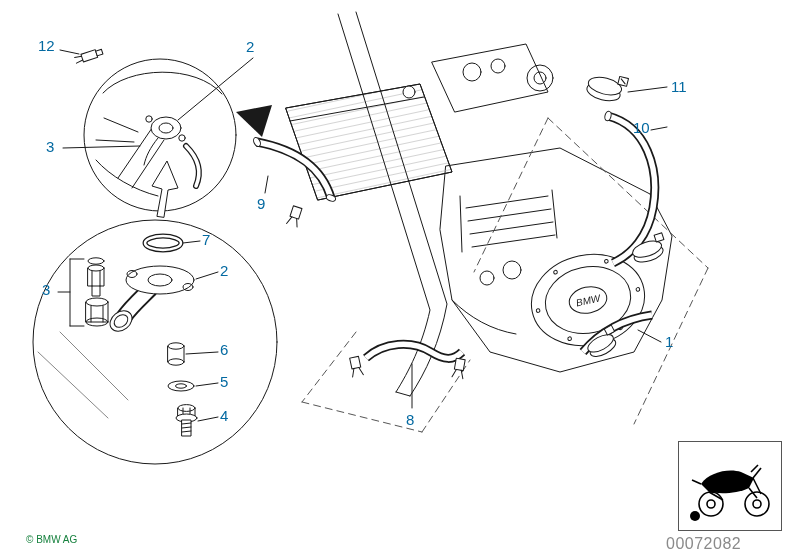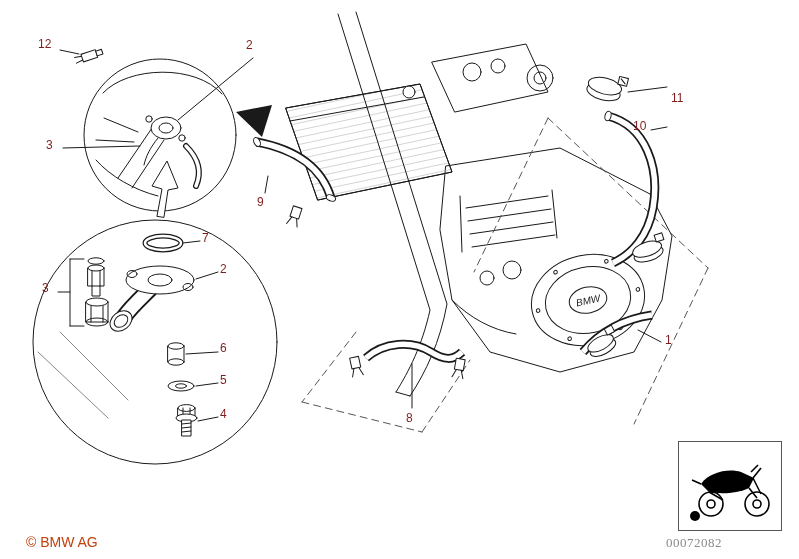--- a/index.html
+++ b/index.html
@@ -8,41 +8,40 @@
     position: relative;
     width: 799px;
     height: 559px;
     background: #ffffff;
     overflow: hidden;
     font-family: "Liberation Sans", sans-serif;
   }
   .stage > svg { position: absolute; left: 0; top: 0; }
   .callout {
     position: absolute;
-    font-size: 12px;
-    color: #7f1d1d;
+    font-size: 15px;
+    color: #0369a1;
     line-height: 1;
     cursor: pointer;
     user-select: none;
   }
   .copyright {
     position: absolute;
     left: 26px;
     top: 534px;
-    font-size: 14px;
-    color: #c2410c;
+    font-size: 10px;
+    color: #15803d;
   }
   .diagram-number {
     position: absolute;
     left: 666px;
     top: 535px;
-    font-size: 13px;
+    font-size: 16px;
     color: #8a8a8a;
     letter-spacing: .5px;
-    font-family: Liberation Serif, serif;
   }
   .thumb {
     position: absolute;
     left: 678px;
     top: 441px;
     width: 104px;
     height: 90px;
     border: 1px solid #555;
     background: #fff;
     cursor: pointer;
@@ -268,21 +267,21 @@
   <div class="callout" style="left:246px;top:39px">2</div>
   <div class="callout" style="left:46px;top:139px">3</div>
   <div class="callout" style="left:202px;top:232px">7</div>
   <div class="callout" style="left:220px;top:263px">2</div>
   <div class="callout" style="left:42px;top:282px">3</div>
   <div class="callout" style="left:220px;top:342px">6</div>
   <div class="callout" style="left:220px;top:374px">5</div>
   <div class="callout" style="left:220px;top:408px">4</div>
   <div class="callout" style="left:257px;top:196px">9</div>
   <div class="callout" style="left:406px;top:412px">8</div>
-  <div class="callout" style="left:671px;top:92px">11</div>
+  <div class="callout" style="left:671px;top:79px">11</div>
   <div class="callout" style="left:633px;top:120px">10</div>
   <div class="callout" style="left:665px;top:334px">1</div>
 
   <div class="thumb">
     <svg width="102" height="88" viewBox="0 0 102 88">
       <g stroke="#000" fill="none" stroke-width="1.6">
         <circle cx="32" cy="62" r="12"></circle>
         <circle cx="78" cy="62" r="12"></circle>
         <circle cx="32" cy="62" r="4"></circle>
         <circle cx="78" cy="62" r="4"></circle>

